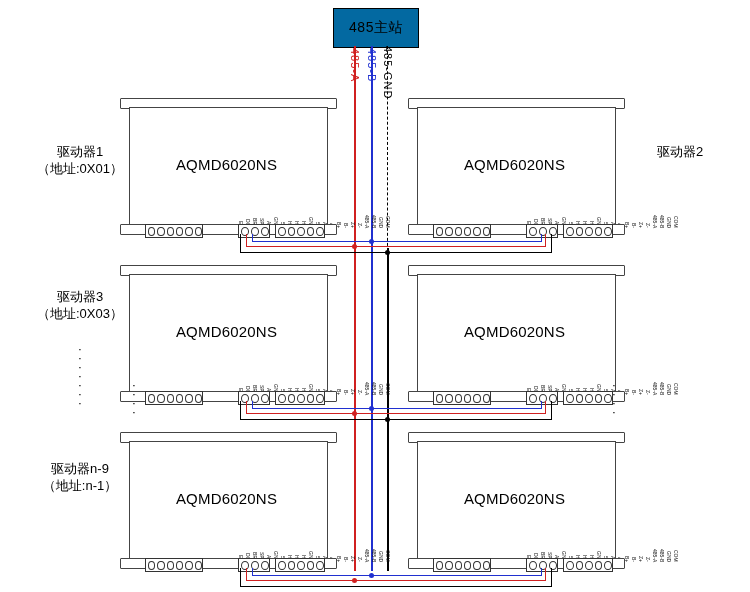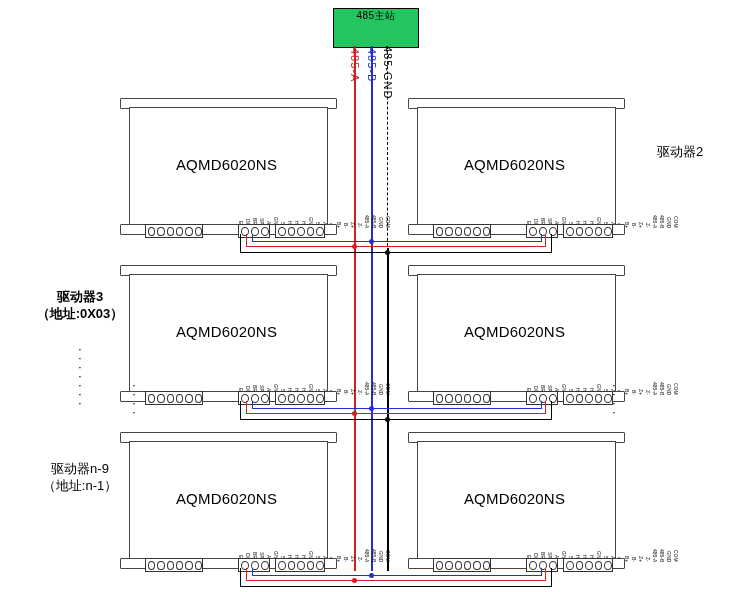--- a/index.html
+++ b/index.html
@@ -2,23 +2,23 @@
 <html><head>
 <meta charset="utf-8">
 <style>
   html,body{margin:0;padding:0;background:#ffffff;}
   body{font-family:"Liberation Sans","DejaVu Sans",sans-serif;color:#000;}
   #canvas{position:relative;width:750px;height:592px;overflow:hidden;background:#fff;}
 
   
   .master-box{
     position:absolute;left:333px;top:8px;width:84px;height:38px;
-    border:1px solid #000;background:#22c55e;
-    display:flex;justify-content:center;
-    font-size:10px;letter-spacing:0.5px;
+    border:1px solid #000;background:#0369a1;
+    display:flex;align-items:center;justify-content:center;
+    font-size:14px;letter-spacing:0.5px;
   }
 
   
   .bus-label{
     position:absolute;
     font-size:11px;
     writing-mode:vertical-rl;
     text-orientation:mixed;
     white-space:nowrap;
     letter-spacing:1px;
@@ -513,24 +513,28 @@
   <div class="wire w-black" style="left:240px;top:586px;width:312px;height:1.2px;"></div>
   <div class="wire w-red" style="left:246px;top:568px;width:1.2px;height:13px;"></div>
   <div class="wire w-blue" style="left:252px;top:568px;width:1.2px;height:8px;"></div>
   <div class="wire w-black" style="left:240px;top:568px;width:1.2px;height:19px;"></div>
   <div class="wire w-red" style="left:545px;top:568px;width:1.2px;height:13px;"></div>
   <div class="wire w-blue" style="left:541px;top:568px;width:1.2px;height:8px;"></div>
   <div class="wire w-black" style="left:551px;top:568px;width:1.2px;height:19px;"></div>
   <div class="dot dot-red" style="left:352px;top:578px;"></div>
   <div class="dot dot-blue" style="left:369px;top:573px;"></div>
 
+  <div class="caption" style="left:20px;top:143px;">
+    <div>驱动器1</div>
+    <div>（地址:0X01）</div>
+  </div>
   <div class="caption" style="left:620px;top:143px;">
     <div>驱动器2</div>
   </div>
-  <div class="caption" style="left:20px;top:288px;font-weight:bold;">
+  <div class="caption" style="left:20px;top:288px;">
     <div>驱动器3</div>
     <div>（地址:0X03）</div>
   </div>
   <div class="caption" style="left:20px;top:460px;">
     <div>驱动器n-9</div>
     <div>（地址:n-1）</div>
   </div>
 
   <div class="ellipsis" style="left:72px;top:344px;width:16px;">
     <span>·</span>

